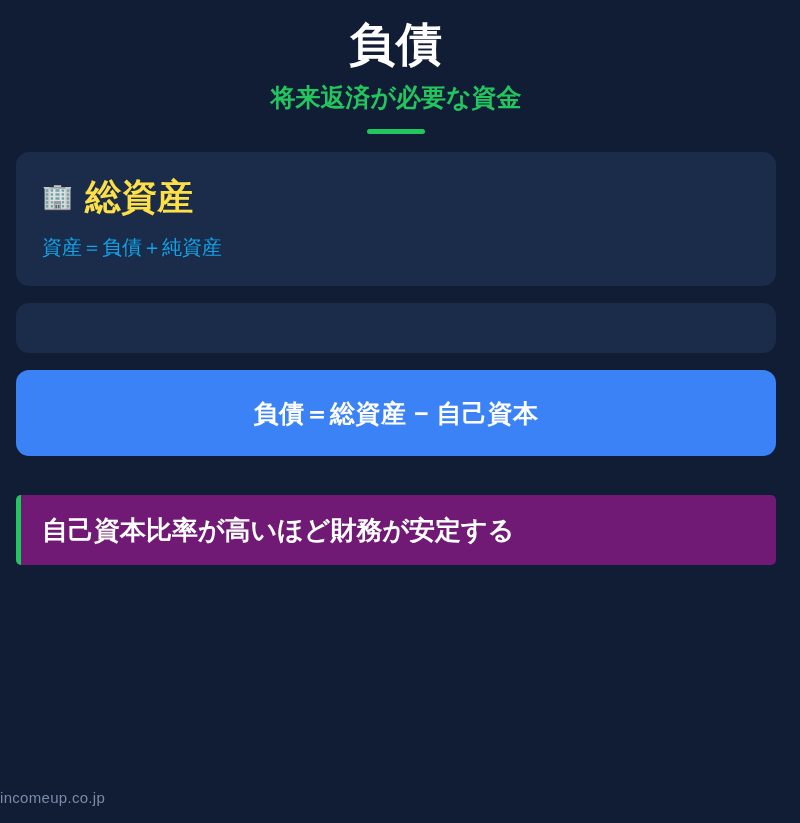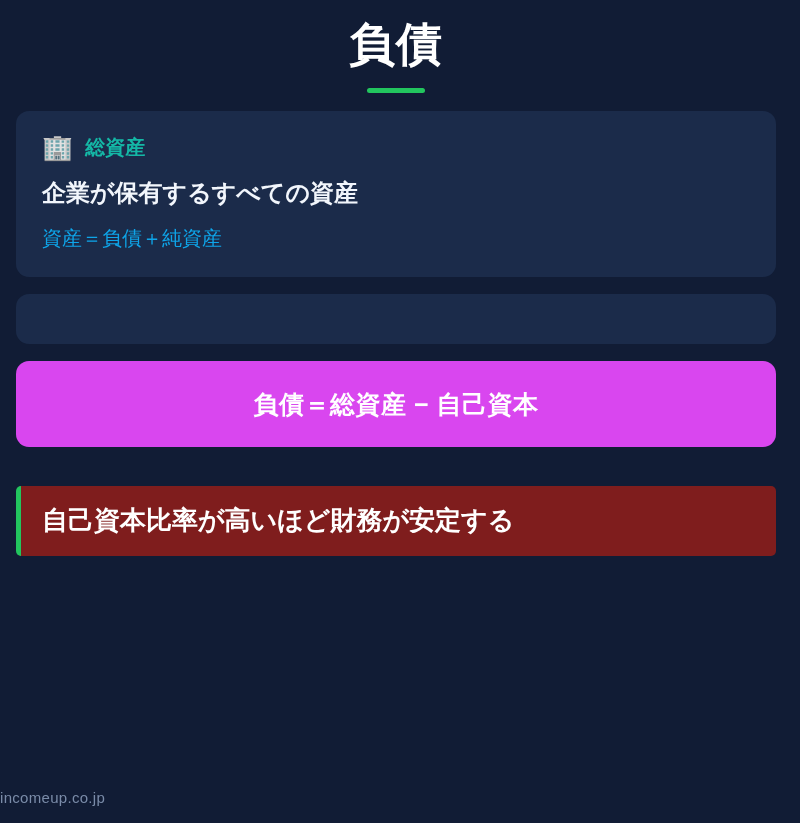--- a/index.html
+++ b/index.html
@@ -82,61 +82,61 @@
   .minus-icon {
     display: inline-block;
     width: 26px;
     height: 8px;
     border-radius: 4px;
     background: #8b5cf6;
     border-top: 1px solid #6d43d8;
     box-sizing: border-box;
   }
   .card-title {
-    font-size: 20px;
+    font-size: 36px;
     font-weight: bold;
-    color: #14b8a6;
+    color: #fde047;
     line-height: 1.15;
   }
   .card-desc {
     font-size: 24px;
     font-weight: bold;
     color: #f2f6fc;
     line-height: 1.3;
     margin-bottom: 17px;
   }
   .card-note {
     font-size: 20px;
     font-weight: normal;
     color: #0ea5e9;
     line-height: 1.3;
   }
 
   
   .formula-box {
     margin: 0 16px;
-    background: #d946ef;
+    background: #3b82f6;
     border-radius: 13px;
     height: 86px;
     display: flex;
     align-items: center;
     justify-content: center;
     box-sizing: border-box;
   }
   .formula-text {
     font-size: 25px;
     font-weight: bold;
     color: #ffffff;
     letter-spacing: 0.5px;
   }
 
   
   .tip-box {
     margin: 39px 16px 0 16px;
-    background: #7f1d1d;
+    background: #701a75;
     border-left: 5px solid #22c55e;
     border-radius: 5px;
     height: 70px;
     display: flex;
     align-items: center;
     padding-left: 21px;
     box-sizing: border-box;
   }
   .tip-text {
     font-size: 26px;
@@ -156,31 +156,31 @@
     letter-spacing: 0.3px;
   }
 </style>
 </head>
 <body>
 
 <div class="page">
 
   <div class="header">
     <div class="title">負債</div>
+    <div class="subtitle">将来返済が必要な資金</div>
     <div class="divider"></div>
   </div>
 
   <div class="cards">
 
     <div class="card">
       <div class="card-head">
         <span class="card-emoji">🏢</span>
         <span class="card-title">総資産</span>
       </div>
-      <div class="card-desc">企業が保有するすべての資産</div>
       <div class="card-note">資産＝負債＋純資産</div>
     </div>
 
     <div class="card">
     </div>
 
   </div>
 
   <div class="formula-box">
     <span class="formula-text">負債＝総資産 − 自己資本</span>

